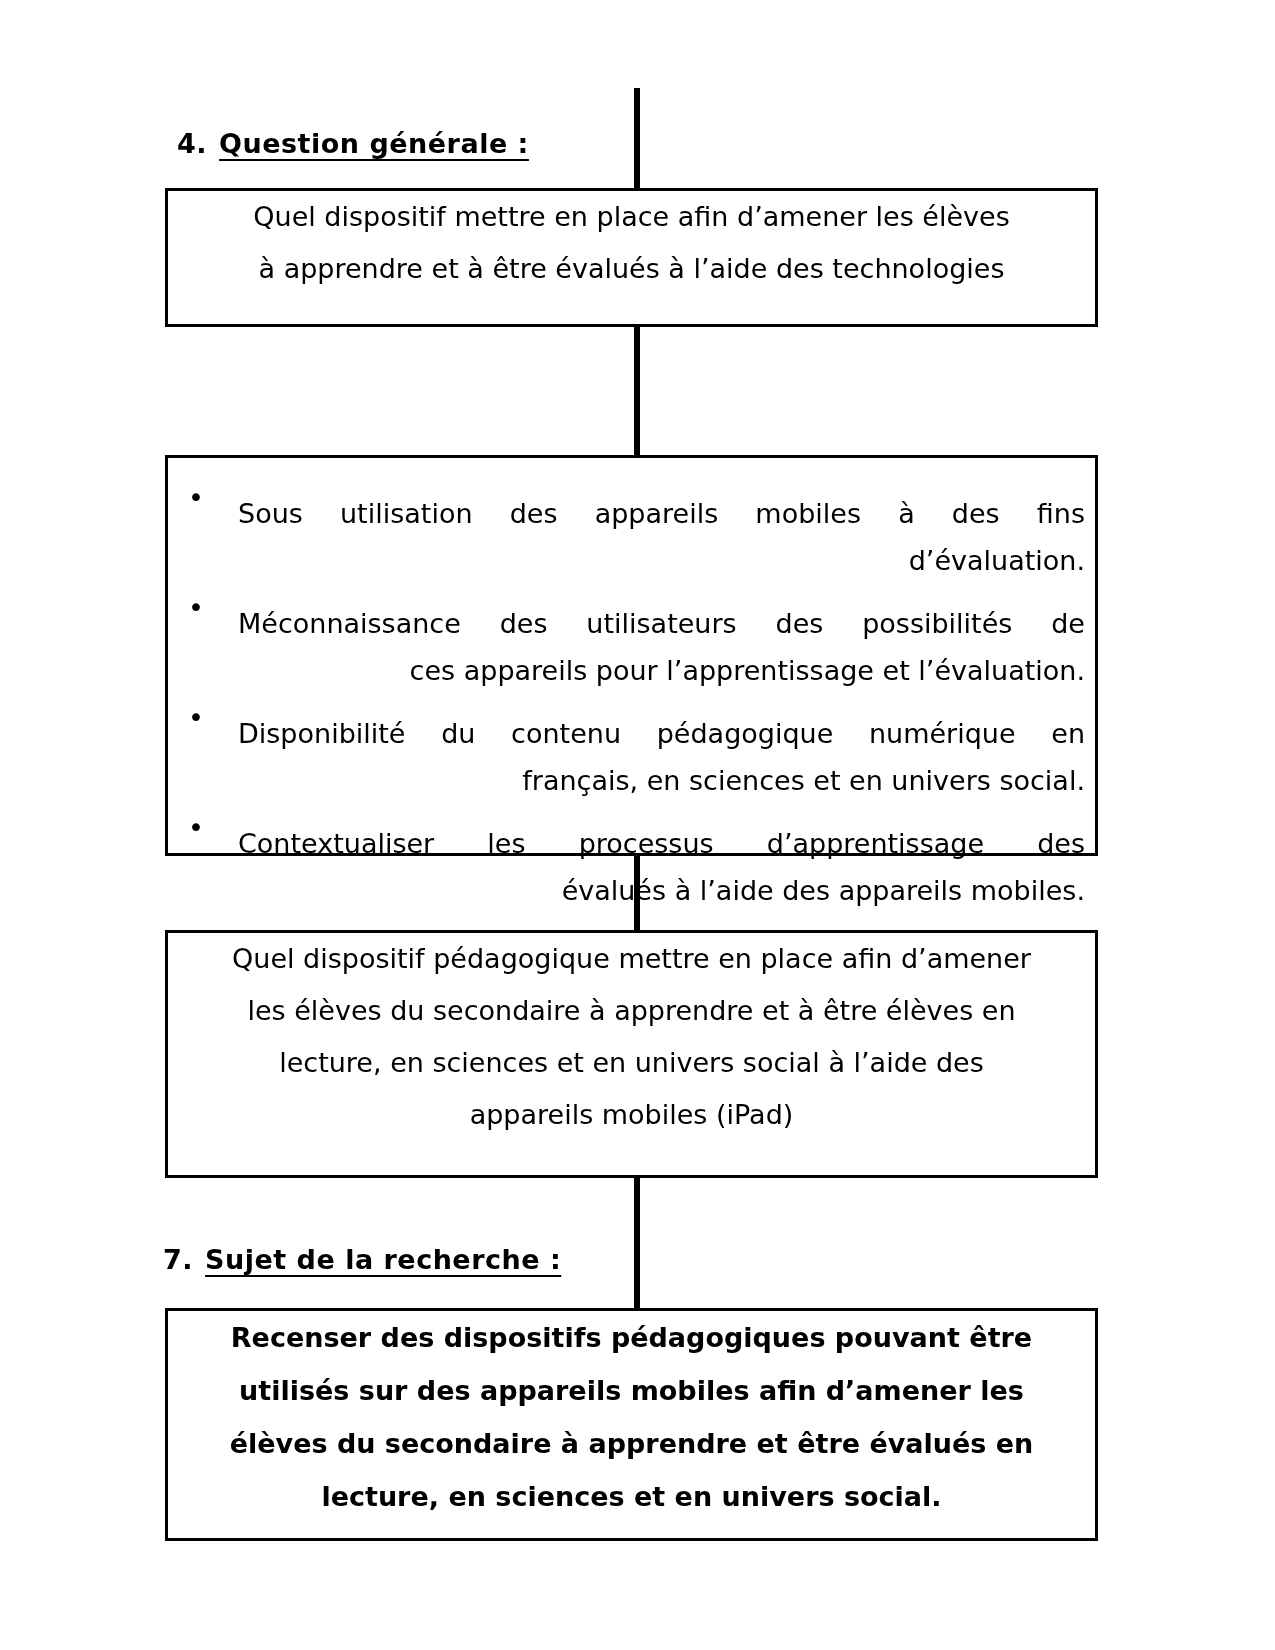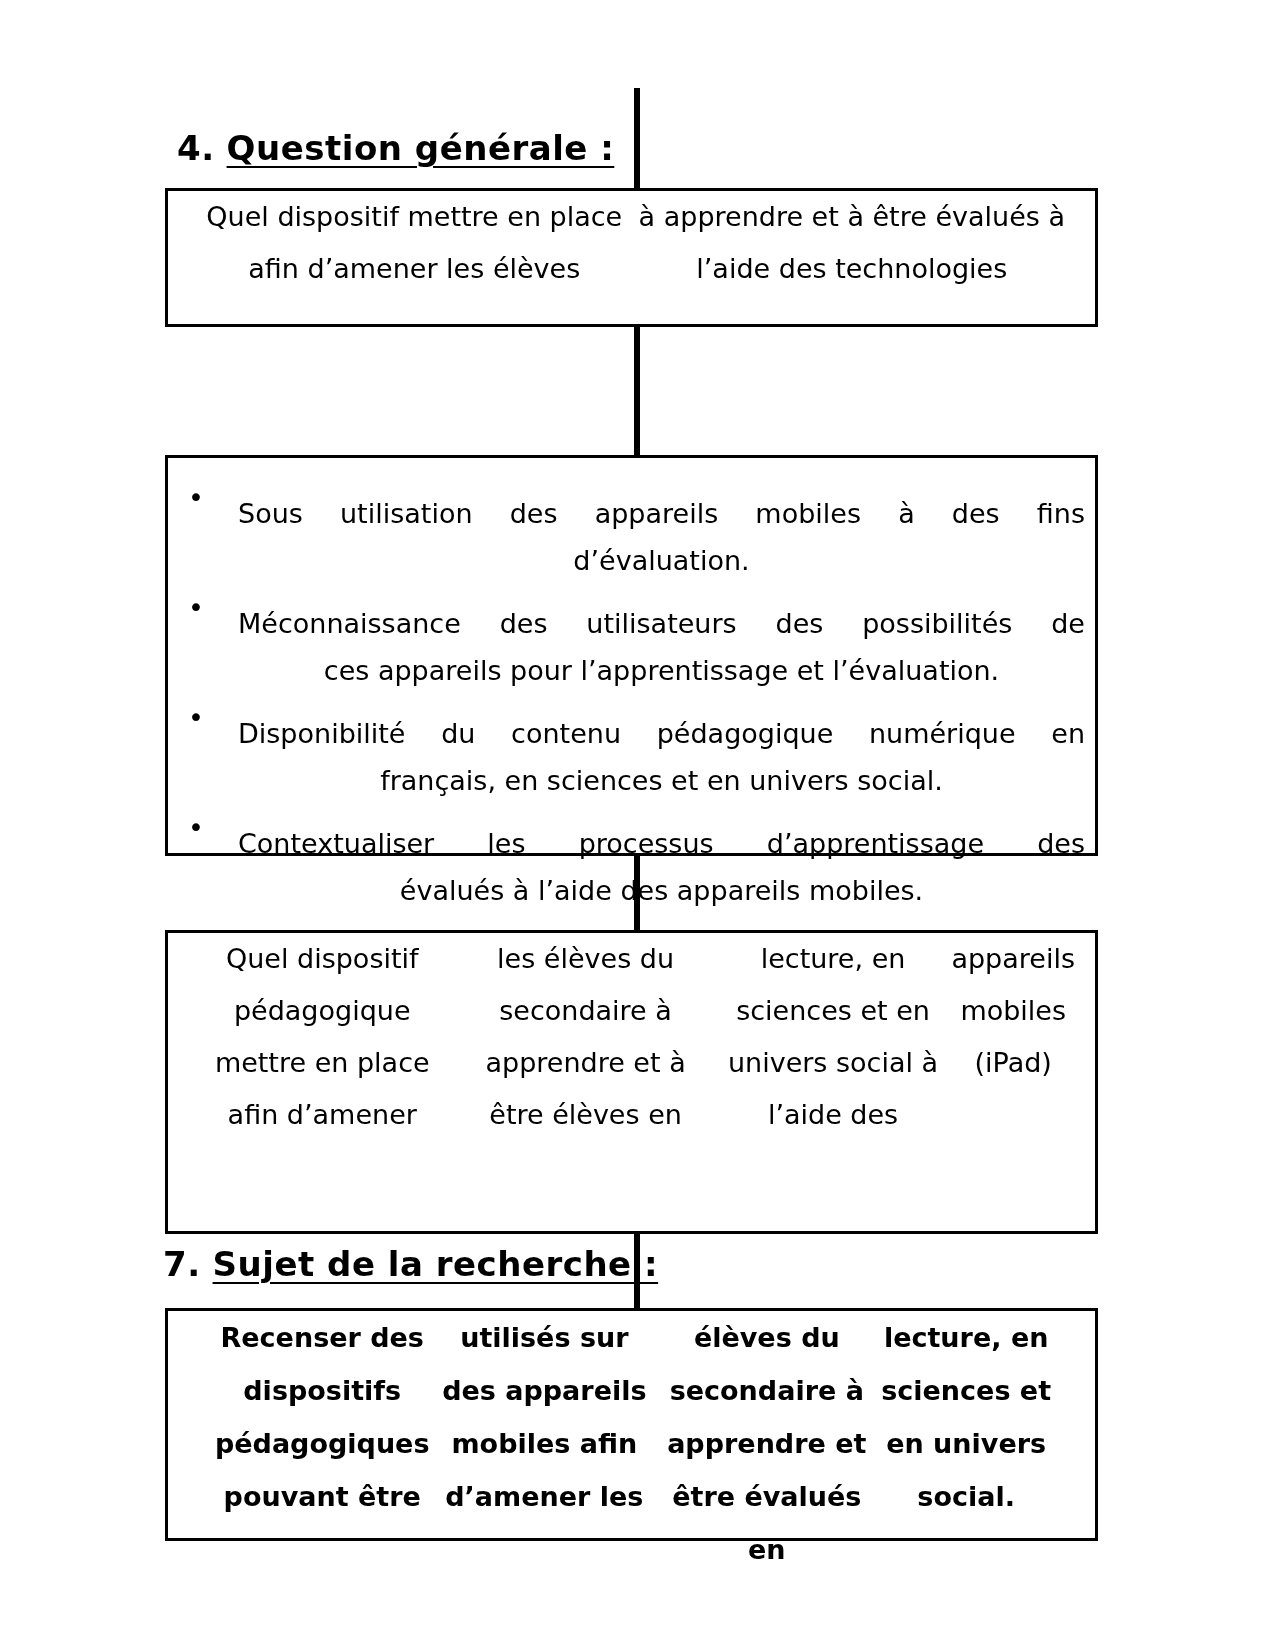--- a/index.html
+++ b/index.html
@@ -25,21 +25,21 @@
     background: #000000;
   }
   .vline.seg-a { top: 88px;   height: 103px; }
   .vline.seg-b { top: 326px;  height: 132px; }
   .vline.seg-c { top: 853px;  height: 80px;  }
   .vline.seg-d { top: 1171px; height: 140px; }
 
   
   .heading {
     position: absolute;
-    font-size: 34px;
+    font-size: 27px;
     font-weight: bold;
     white-space: nowrap;
     letter-spacing: 0.5px;
   }
   .heading .hnum { margin-right: 12px; }
   .heading .hlabel {
     text-decoration: underline;
     text-decoration-thickness: 2px;
     text-underline-offset: 6px;
   }
@@ -53,26 +53,27 @@
     position: absolute;
     left: 165px;
     width: 933px;
     box-sizing: border-box;
     border: 3px solid #000000;
     background: #ffffff;
     font-size: 27px;
   }
   .box.centered {
     display: flex;
+    flex-direction: column;
     justify-content: flex-start;
     text-align: center;
   }
   .box1 { top: 188px;  height: 139px; line-height: 52px; padding: 0 26px; }
   .box2 { top: 455px;  height: 401px; padding: 16px 10px 0 10px; }
-  .box3 { top: 930px;  height: 304px; line-height: 52px; padding: 0 20px; }
+  .box3 { top: 930px;  height: 248px; line-height: 52px; padding: 0 20px; }
   .box4 { top: 1308px; height: 233px; line-height: 53px; padding: 0 42px; font-weight: bold; }
 
   
   .bullet {
     display: flex;
     align-items: flex-start;
   }
   .dot {
     flex: 0 0 50px;
     padding-left: 10px;
@@ -81,21 +82,21 @@
   }
   .bullet-text {
     flex: 1;
     line-height: 47px;
     margin-top: 16px;
   }
   .jline {
     text-align: justify;
     text-align-last: justify;
   }
-  .lline { text-align: center; }
+  .lline { text-align: right; }
 </style>
 </head>
 <body>
 
 <div class="page">
 
   <div class="vline seg-a"></div>
   <div class="vline seg-b"></div>
   <div class="vline seg-c"></div>
   <div class="vline seg-d"></div>

